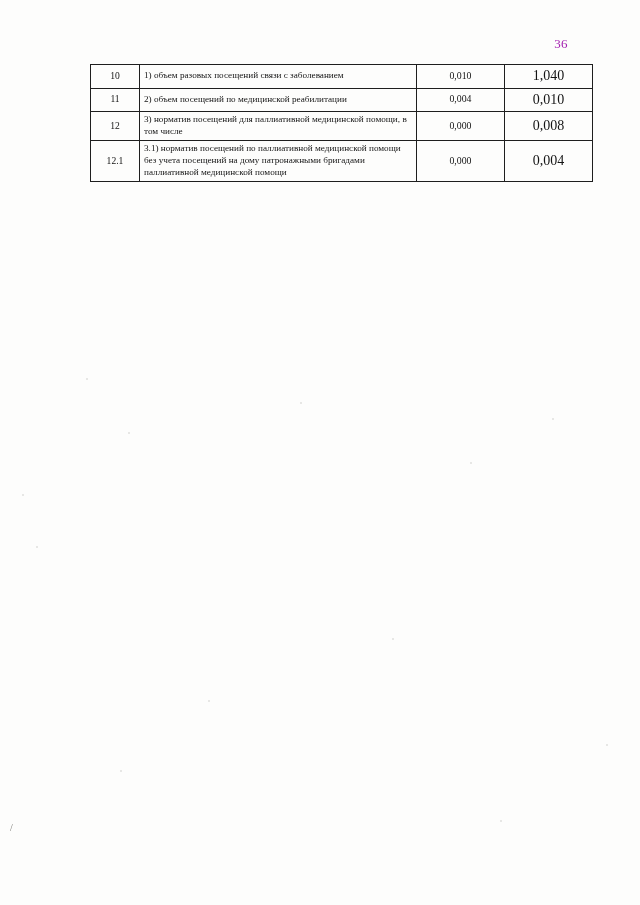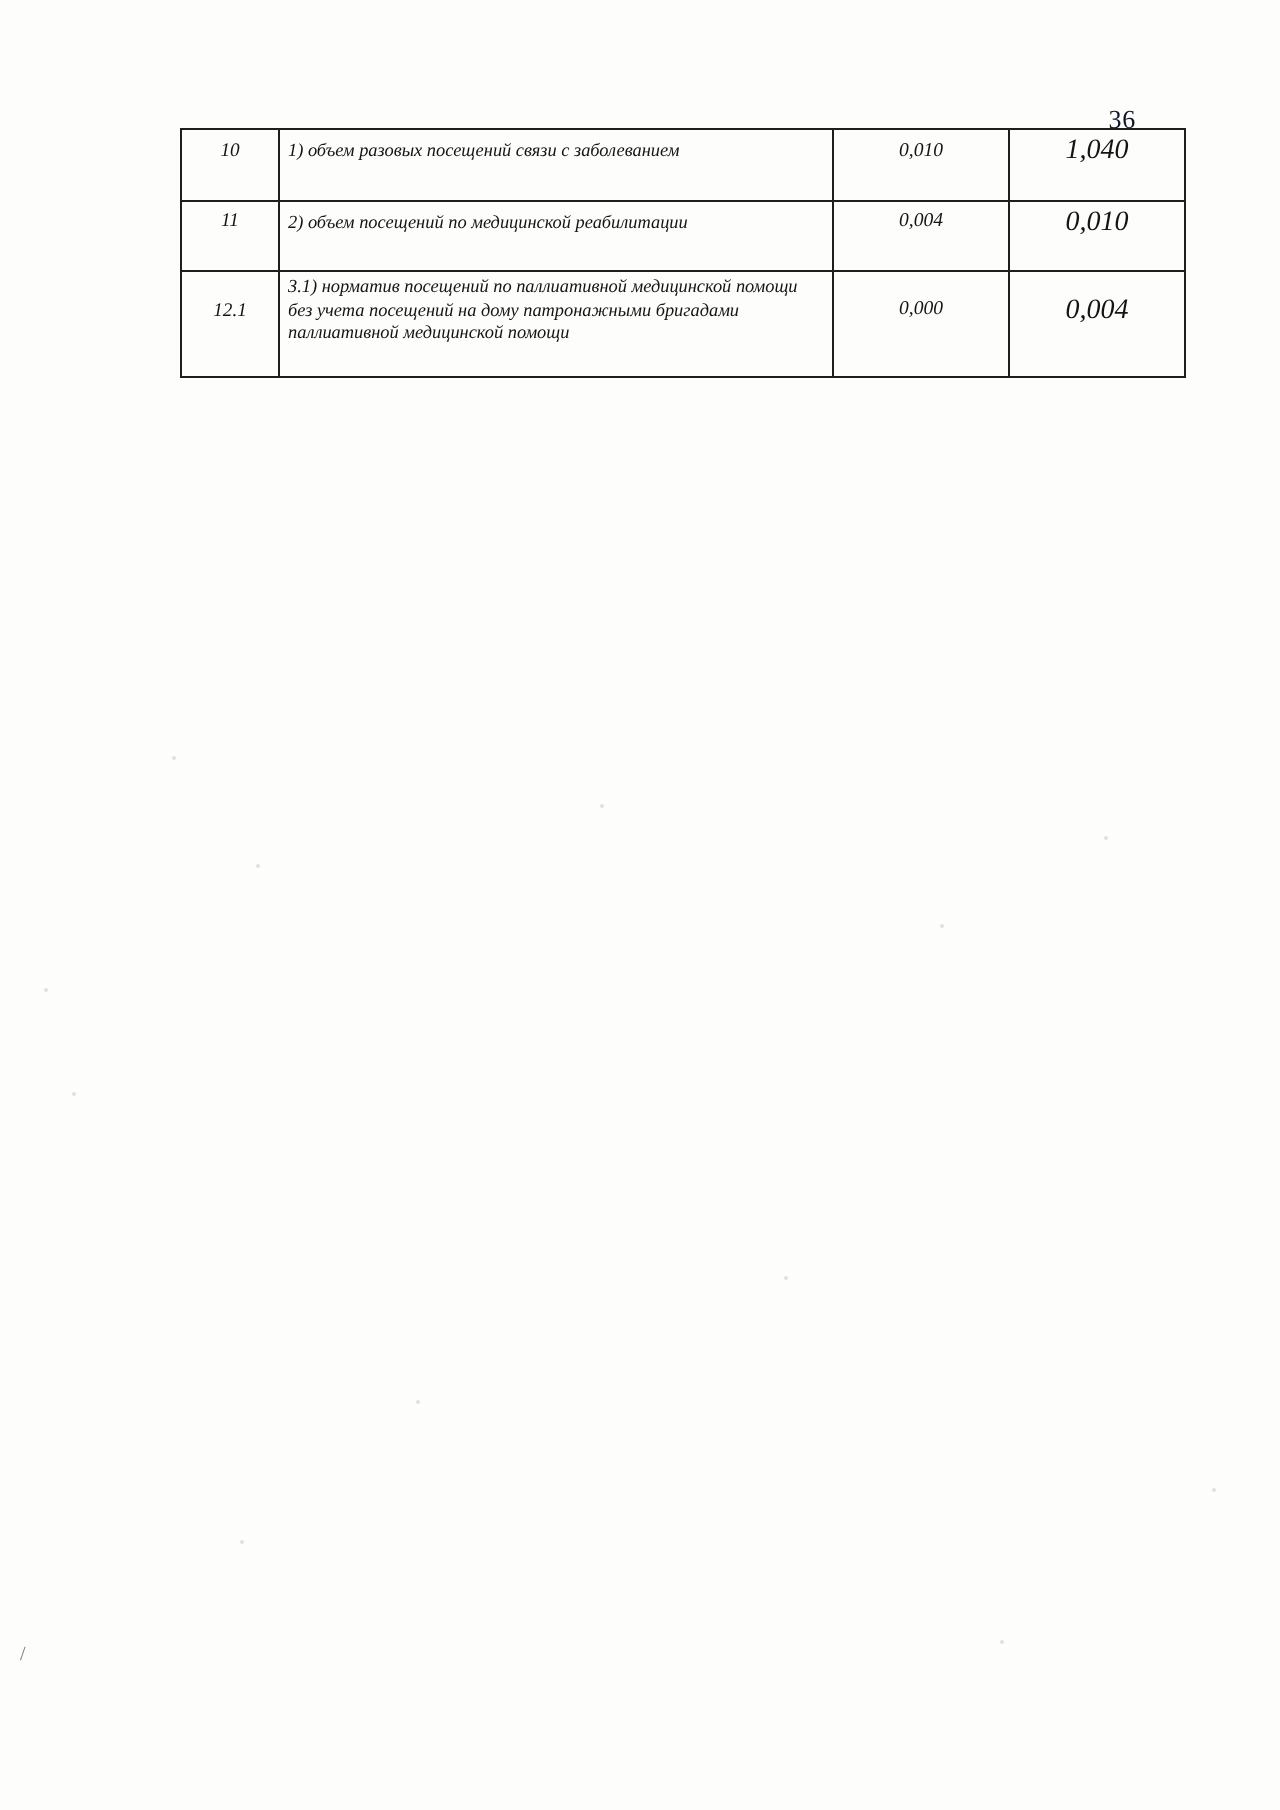--- a/index.html
+++ b/index.html
@@ -22,46 +22,45 @@
   }
   
   .speck {
     position: absolute;
     background: #c9c9c4;
     border-radius: 50%;
     opacity: 0.55;
   }
   .page-number {
     position: absolute;
-    top: 52px;
+    top: 36px;
     right: 72px;
     font-size: 13px;
     font-family: "Liberation Serif", serif;
-    color: #0f172a;
+    color: #a21caf;
     letter-spacing: 0.4px;
   }
   .table-wrap {
     position: absolute;
     left: 90px;
     top: 64px;
     width: 466px;
   }
   table.norm-table {
     border-collapse: collapse;
     width: 100%;
     table-layout: fixed;
     font-size: 9.2px;
     line-height: 1.26;
   }
   table.norm-table td {
     border: 1px solid #1e1e1e;
-    padding: 2px 4px 15px 4px;
+    padding: 2px 4px 3px 4px;
     vertical-align: middle;
     color: #141414;
-    font-style: italic;
   }
   td.col-num {
     width: 40px;
     text-align: center;
     font-size: 9.6px;
   }
   td.col-text {
     width: 268px;
     text-align: left;
     padding-left: 5px;
@@ -104,20 +103,26 @@
           <td class="col-v2">1,040</td>
         </tr>
 
         <tr class="row">
           <td class="col-num">11</td>
           <td class="col-text">2) объем  посещений по медицинской реабилитации</td>
           <td class="col-v1">0,004</td>
           <td class="col-v2">0,010</td>
         </tr>
 
+        <tr class="row">
+          <td class="col-num">12</td>
+          <td class="col-text">3) норматив посещений для паллиативной медицинской помощи, в том числе</td>
+          <td class="col-v1">0,000</td>
+          <td class="col-v2">0,008</td>
+        </tr>
 
         <tr class="row row-tall">
           <td class="col-num">12.1</td>
           <td class="col-text">3.1) норматив посещений по паллиативной медицинской помощи без учета посещений на дому патронажными бригадами паллиативной медицинской помощи</td>
           <td class="col-v1">0,000</td>
           <td class="col-v2">0,004</td>
         </tr>
 
 
 

